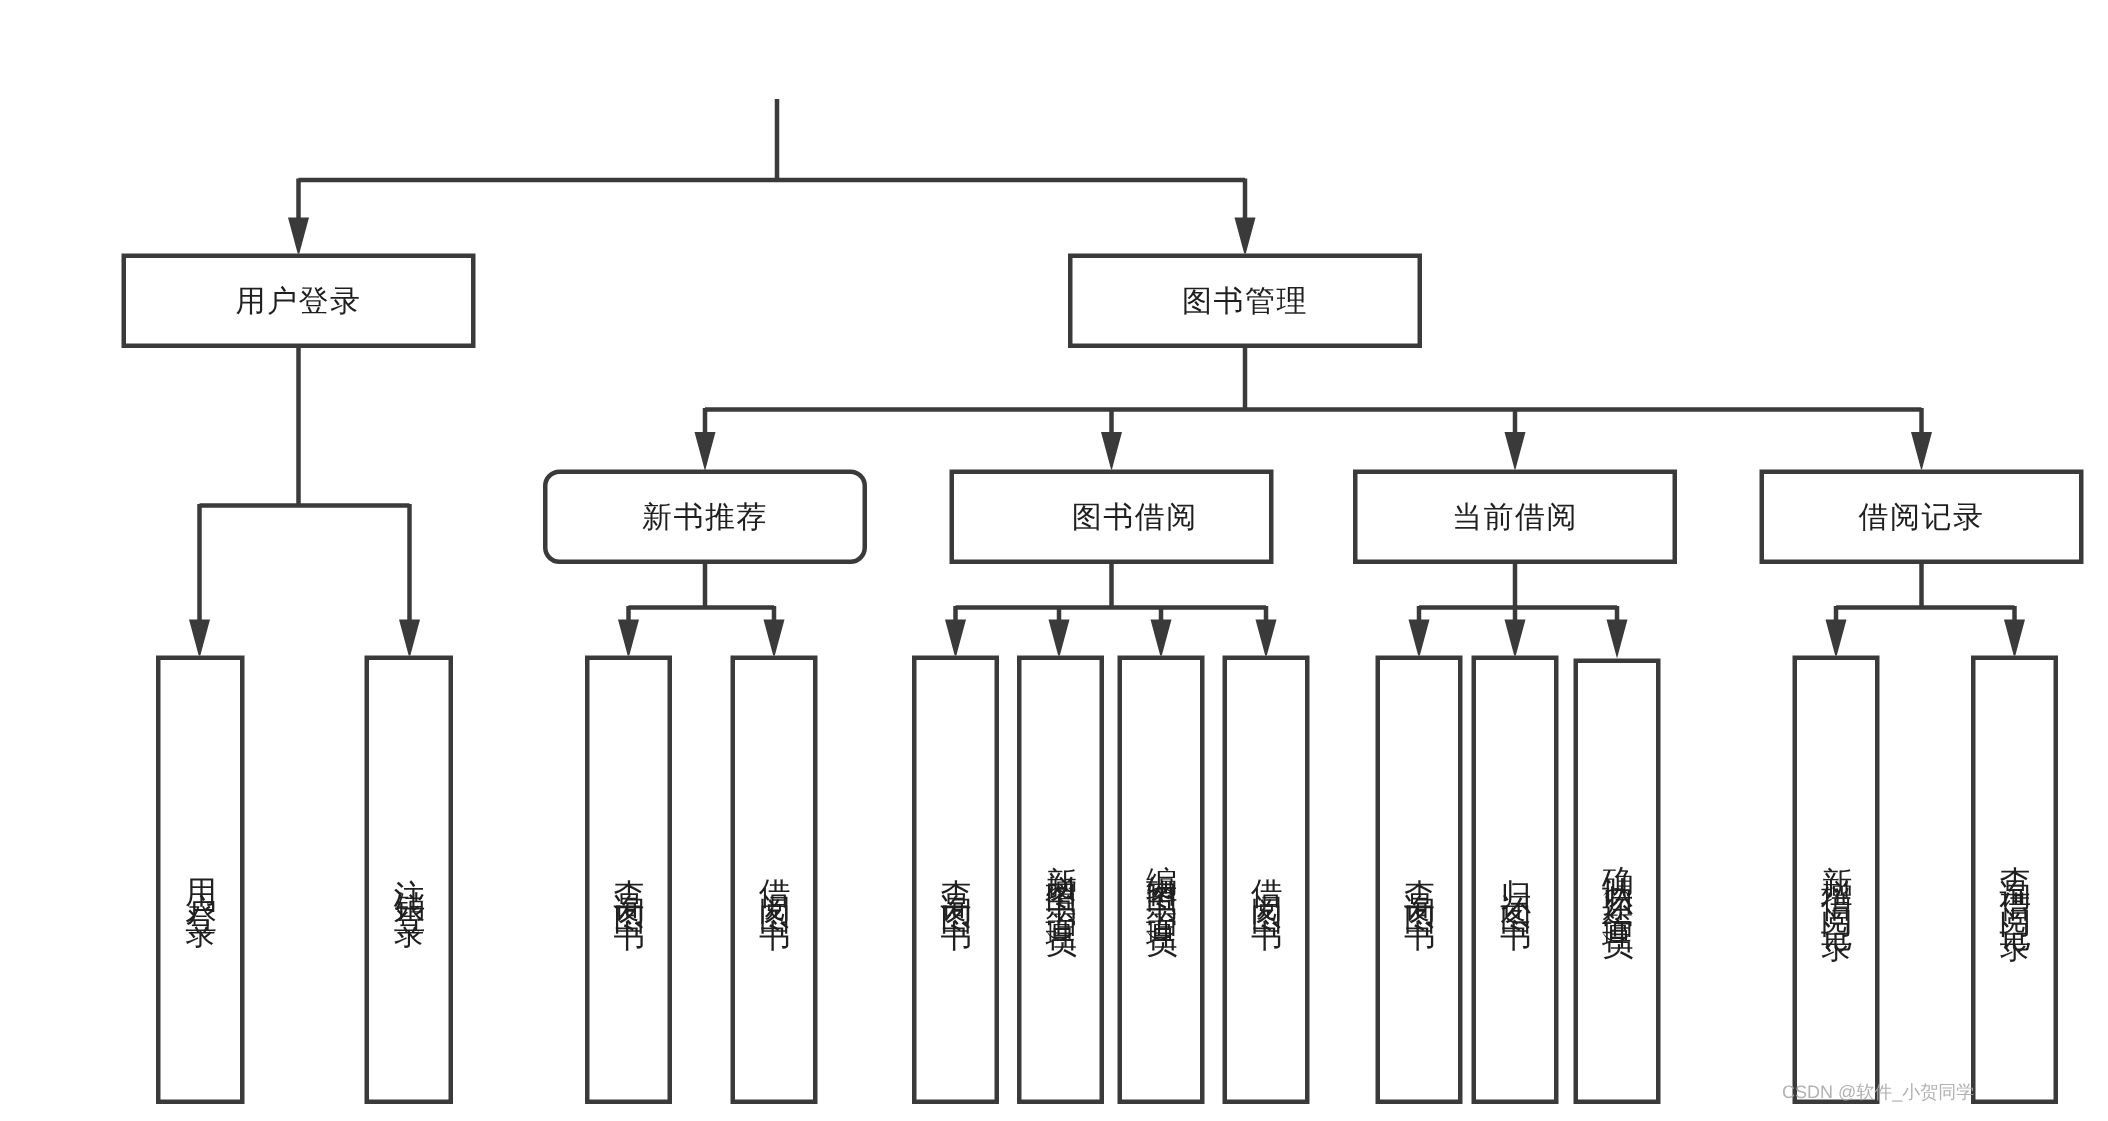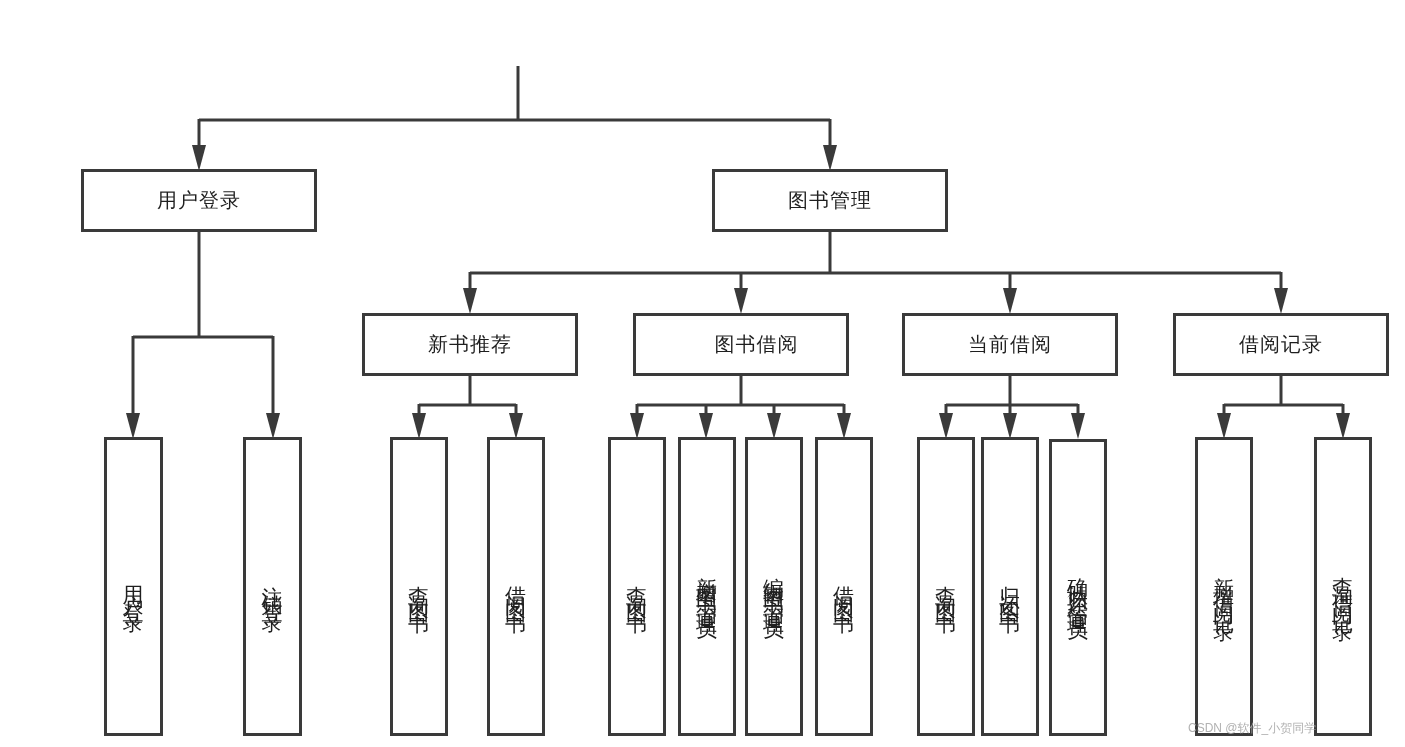--- a/index.html
+++ b/index.html
@@ -127,21 +127,21 @@
       <polygon points="1071,413 1085,413 1078,439"></polygon>
       <polygon points="1217,413 1231,413 1224,439"></polygon>
       <polygon points="1336,413 1350,413 1343,439"></polygon>
     </g>
   </svg>
 
 
   <div class="node" style="left:81px; top:169px; width:236px; height:63px;">用户登录</div>
   <div class="node" style="left:712px; top:169px; width:236px; height:63px;">图书管理</div>
 
-  <div class="node" style="left:362px; top:313px; width:216px; height:63px;">新书推荐</div>
+  <div class="node" style="left:362px; top:313px; width:216px; height:63px;border-radius:11px;">新书推荐</div>
   <div class="node" style="left:633px; top:313px; width:216px; height:63px;padding-left:31px;">图书借阅</div>
   <div class="node" style="left:902px; top:313px; width:216px; height:63px;">当前借阅</div>
   <div class="node" style="left:1173px; top:313px; width:216px; height:63px;">借阅记录</div>
 
   <div class="node leaf" style="left:104px; top:437px; width:59px; height:299px;">用户登录</div>
   <div class="node leaf" style="left:243px; top:437px; width:59px; height:299px;">注销登录</div>
 
   <div class="node leaf" style="left:390px; top:437px; width:58px; height:299px;">查询图书</div>
   <div class="node leaf" style="left:487px; top:437px; width:58px; height:299px;">借阅图书</div>
 

